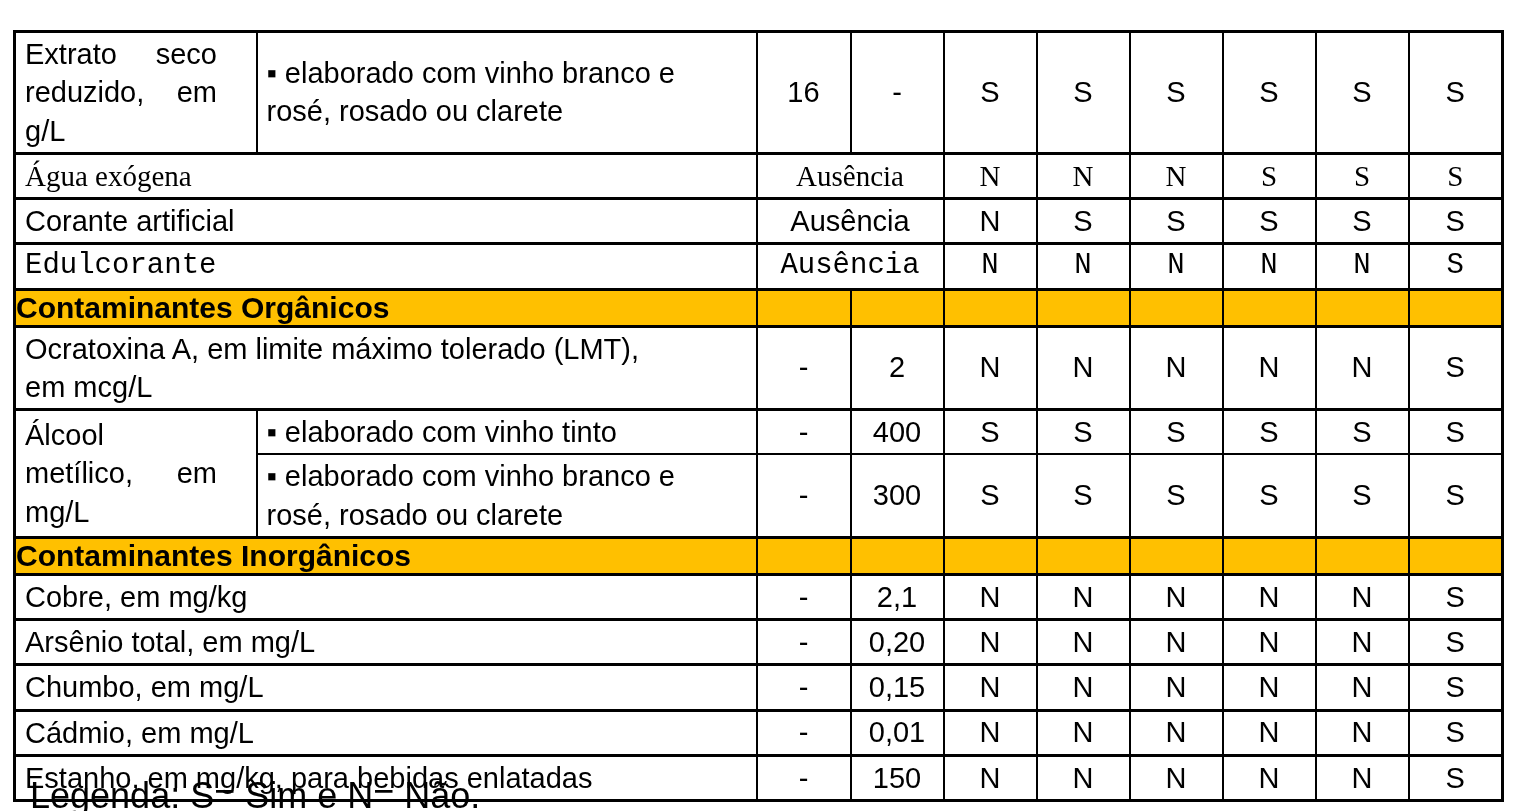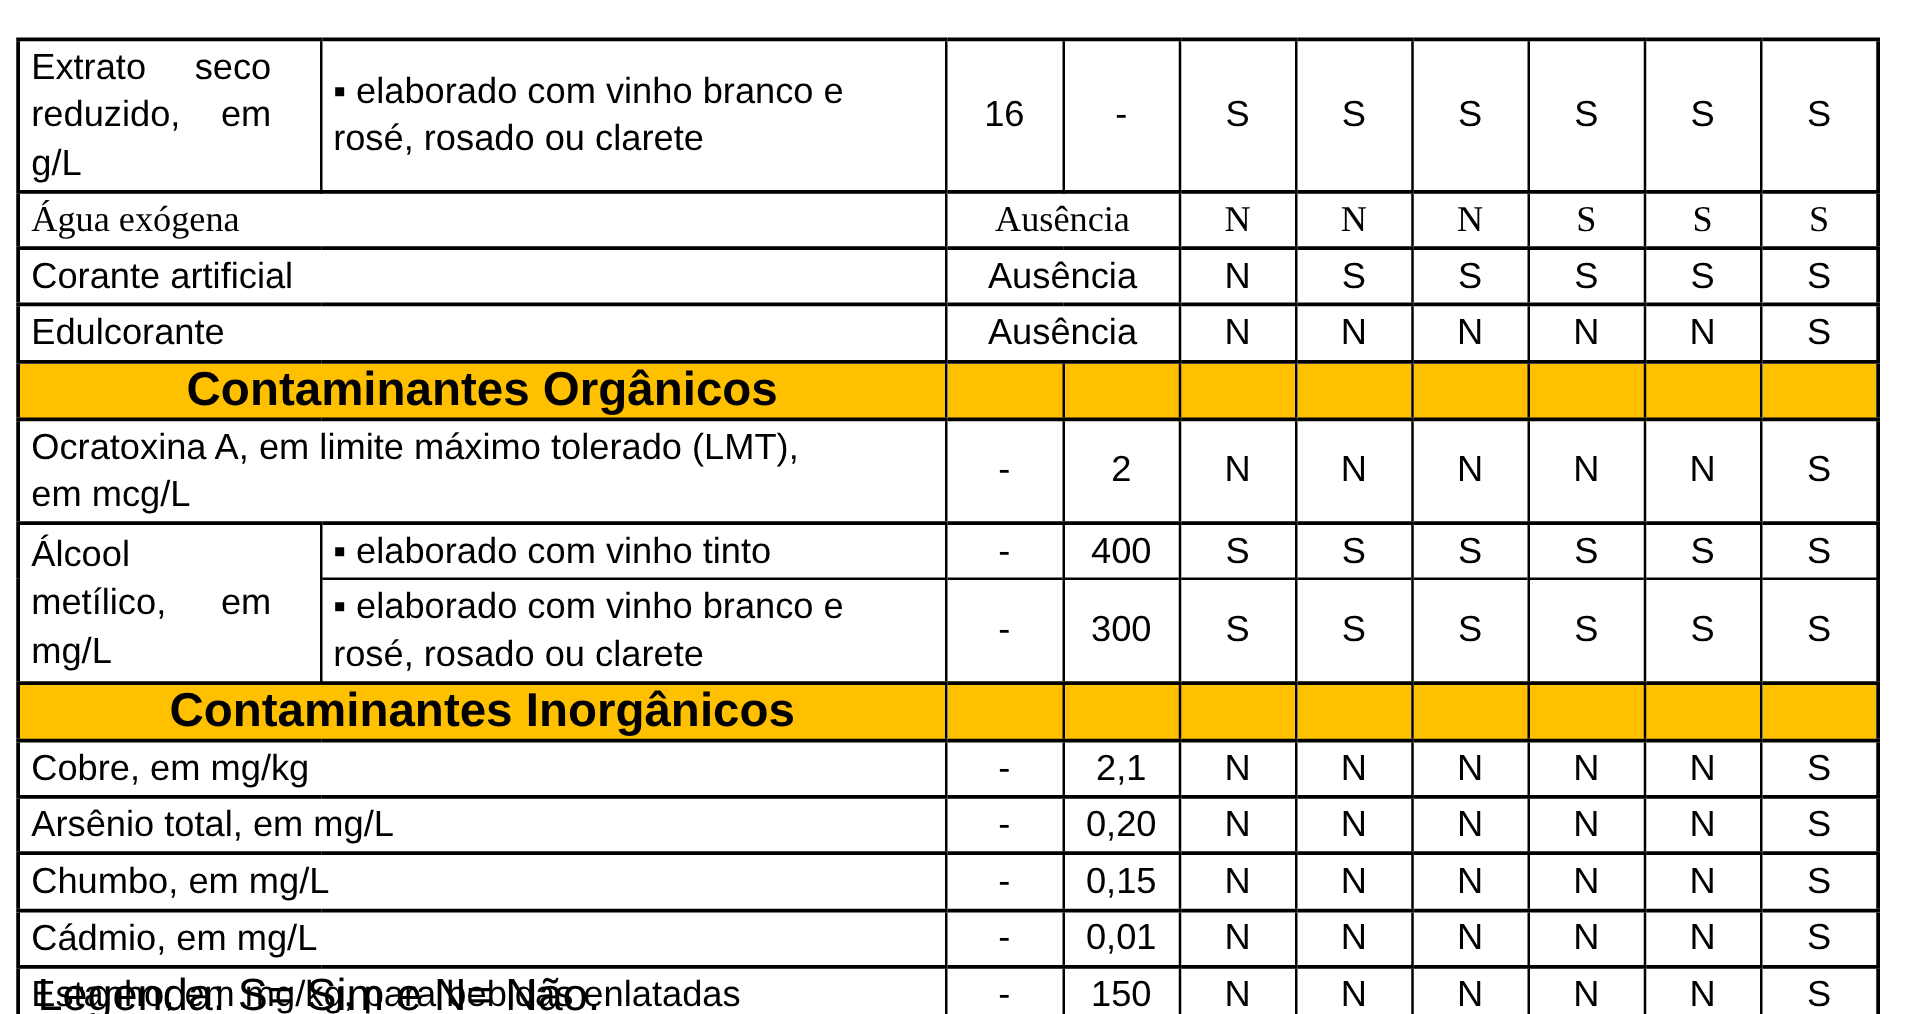--- a/index.html
+++ b/index.html
@@ -41,34 +41,34 @@
     text-align: left;
     padding: 2px 8px 2px 9px;
     line-height: 1.32;
   }
   td.value, td.flag {
     text-align: center;
     line-height: 1.2;
   }
   td.section-title {
     font-weight: bold;
-    text-align: center;
-    font-size: 38px;
+    text-align: left;
+    font-size: 30px;
   }
   tr.section td { background: var(--accent-orange); }
   .inner-narrow {
     width: 192px;
     text-align: justify;
   }
   .prewrap { white-space: pre-line; margin-left: 12px; }
   
   tr[data-name="row-extrato-seco"]     { height: 118px; }
   tr[data-name="row-agua-exogena"]     { height: 42px; font-family: Liberation Serif, serif; }
   tr[data-name="row-corante"]          { height: 40px; }
-  tr[data-name="row-edulcorante"]      { height: 38px; }
+  tr[data-name="row-edulcorante"]      { height: 38px; font-family: Liberation Mono, monospace; }
   tr[data-name="row-sec-organicos"]    { height: 34px; }
   tr[data-name="row-ocratoxina"]       { height: 76px; }
   tr[data-name="row-alcool-tinto"]     { height: 42px; }
   tr[data-name="row-alcool-branco"]    { height: 76px; }
   tr[data-name="row-sec-inorganicos"]  { height: 34px; }
   tr[data-name="row-cobre"]            { height: 39px; padding-left: 16px; }
   tr[data-name="row-arsenio"]          { height: 39px; }
   tr[data-name="row-chumbo"]           { height: 39px; }
   tr[data-name="row-cadmio"]           { height: 39px; }
   tr[data-name="row-estanho"]          { height: 33px; margin-left: 27px; }

